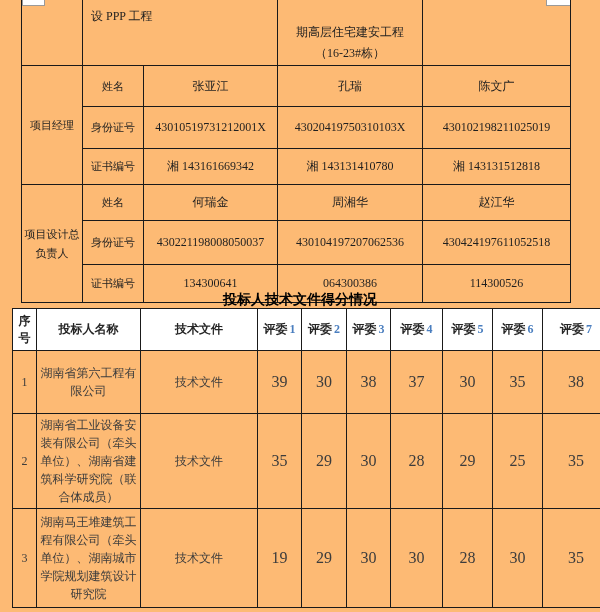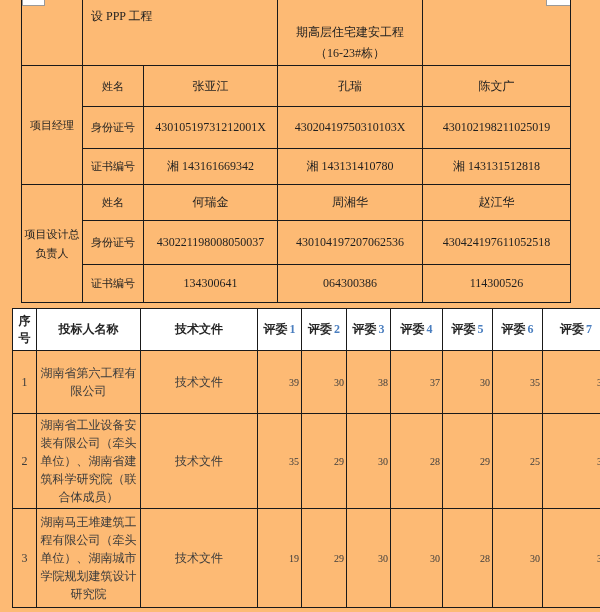--- a/index.html
+++ b/index.html
@@ -25,21 +25,21 @@
   .score-title{
     position:absolute;left:0;top:291px;width:600px;height:17px;line-height:17px;
     text-align:center;font-weight:bold;font-size:14px;color:#000;
   }
   
   .score-table{position:absolute;left:12px;top:308px;width:597px;font-size:12px;}
   .score-table th{font-weight:bold;font-size:12px;color:#262626;background:#fff;}
   .score-table .jnum{color:#4a7ebf;font-weight:bold;margin-left:2px;}
   .score-table td{color:#3c3c3c;}
   .bidder-cell{line-height:18px;word-break:break-all;padding:2px 3px;margin-top:14px;}
-  .score-val{font-size:10px;text-align:right;}
+  .score-val{font-size:16px;}
   .row-h{height:42px;} .row-1{height:63px;} .row-2{height:95px;} .row-3{height:99px;}
   .ir-0{height:51px;} .ir-1{height:41px;} .ir-2{height:42px;} .ir-3{height:36px;}
   .ir-4{height:36px;} .ir-5{height:44px;} .ir-6{height:38px;}
 </style>
 </head>
 <body>
 
 <div class="page">
 
   <div class="artifact artifact-left"></div>
@@ -99,20 +99,21 @@
     </tr>
     <tr class="ir-6">
       <td class="sub">证书编号</td>
       <td>134300641</td>
       <td>064300386</td>
       <td>114300526</td>
     </tr>
   </tbody>
     </table>
 
+  <div class="score-title">投标人技术文件得分情况</div>
 
   <table class="score-table">
     <colgroup>
       <col style="width:24px">
         <col style="width:104px">
         <col style="width:117px">
       <col style="width:44px">
         <col style="width:45px">
         <col style="width:44px">
         <col style="width:52px">

